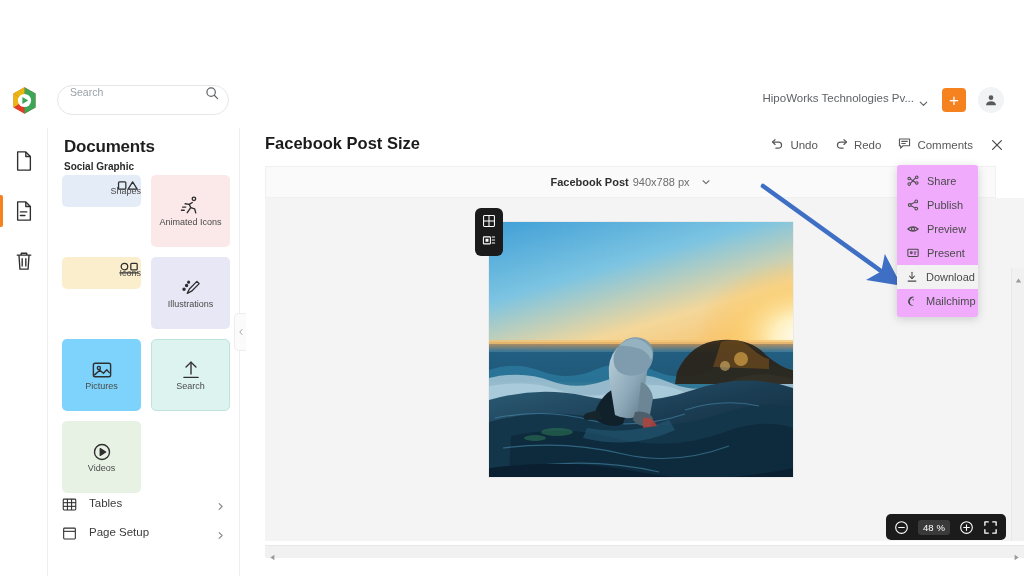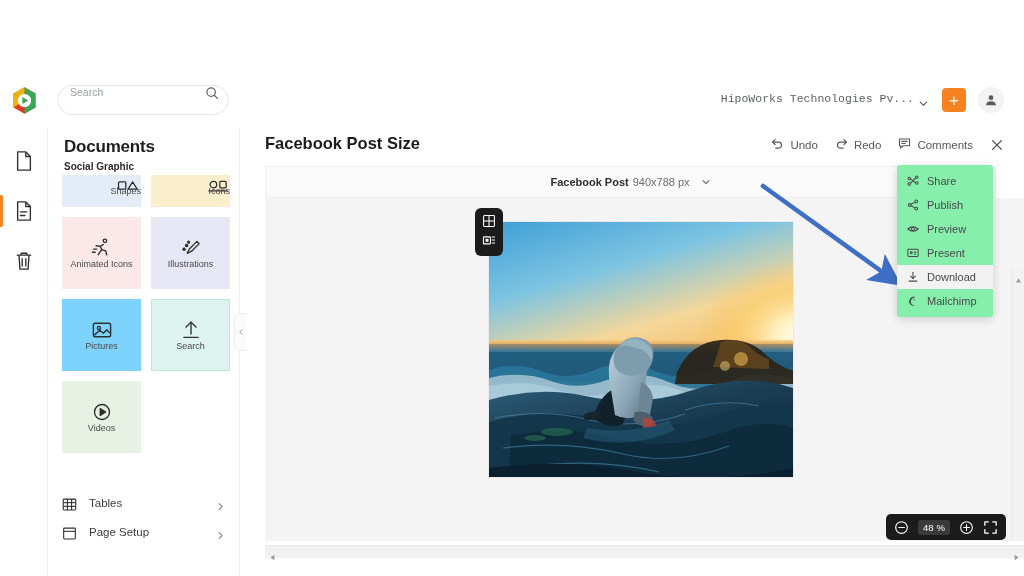--- a/index.html
+++ b/index.html
@@ -26,21 +26,21 @@
   }
   .searchbox input {
     border: 0; outline: 0; flex: 1; font-size: 10.5px; color: #3a3a3a;
     font-family: "Liberation Sans", sans-serif; background: transparent;
   }
   .searchbox input::placeholder { color: #9aa0a6; }
   .search-icon { width: 14px; height: 14px; flex: none; }
 
   .org-name {
     position: absolute; right: 110px; top: 92px;
-    font-size: 11.5px; color: #5f6368; white-space: nowrap; font-family: Liberation Mono, monospace;
+    font-size: 11.5px; color: #5f6368; white-space: nowrap;
   }
   .org-caret { position: absolute; right: 95px; top: 95px; width: 11px; height: 11px; }
   .plus-btn {
     position: absolute; right: 58px; top: 88px; width: 24px; height: 24px;
     background: #f5821f; border-radius: 4px; color: #fff;
     display: flex; align-items: center; justify-content: center;
     font-size: 17px; line-height: 1; font-weight: 400; cursor: pointer;
   }
   .avatar-btn {
     position: absolute; right: 20px; top: 87px; width: 26px; height: 26px;
@@ -73,21 +73,21 @@
   }
   .panel-sub {
     position: absolute; left: 16px; top: 33px;
     font-size: 10px; font-weight: bold; color: #2b2b2b;
   }
   .cards {
     position: absolute; left: 14px; top: 47px; width: 168px;
     display: flex; flex-wrap: wrap; gap: 10px 10px;
   }
   .card {
-    width: 79px; height: 63px; border-radius: 0;
+    width: 79px; height: 63px; border-radius: 5px;
     display: flex; flex-direction: column; align-items: center; justify-content: center;
     cursor: pointer; gap: 1px;
   }
   .card.tall { height: 72px; }
   .card-label { font-size: 9px; color: #4a4a4a; text-align: center; line-height: 1.1; }
   .card svg { display: block; }
   .card-clipped { height: 32px; align-items: flex-end; padding-bottom: 6px; overflow: hidden; }
   .card-clipped .clip-ico { margin-bottom: -14px; }
 
   .list-row {
@@ -166,22 +166,22 @@
   }
   .zoom-ctrl .zbtn { width: 15px; height: 15px; cursor: pointer; }
   .zoom-val {
     background: #3a3a3a; border-radius: 3px; padding: 2px 5px;
     display: flex; align-items: center; gap: 3px;
   }
   .zoom-val span { font-size: 9.5px; color: #fff; }
 
   
   .menu {
-    position: absolute; left: 897px; top: 165px; width: 96px;
-    background: #86efac; border-radius: 3px;
+    position: absolute; left: 897px; top: 165px; width: 81px;
+    background: #f0abfc; border-radius: 3px;
     box-shadow: 0 2px 10px rgba(0,0,0,.17); z-index: 20; padding: 4px 0; text-align: center;
   }
   .menu-item {
     display: flex; align-items: center; height: 24px; padding: 0 9px;
     font-size: 11px; color: #4a4a4a; cursor: pointer; gap: 8px;
   }
   .menu-item.hl { background: #f2f2f2; }
   .menu-item .mi-ico { width: 13px; display: flex; align-items: center; justify-content: center; }
 
   .arrow-anno { position: absolute; left: 755px; top: 176px; z-index: 15; pointer-events: none; }
@@ -266,42 +266,42 @@
       <div class="card card-clipped" style="background:#e3ecf7">
         <span class="clip-ico">
           <svg viewBox="0 0 26 22" width="24" height="20" fill="none" stroke="#2f2f2f" stroke-width="1.4">
             <rect x="1.5" y="2" width="8" height="8" rx="1"></rect>
             <path d="M17 2 l5 8 h-10 Z" stroke-linejoin="round"></path>
           </svg>
         </span>
         <span class="card-label">Shapes</span>
       </div>
 
+      <div class="card tall" style="background:#fbe8e8">
+        <span>
+          <svg viewBox="0 0 24 24" width="22" height="22" fill="none" stroke="#2f2f2f" stroke-width="1.5" stroke-linecap="round" stroke-linejoin="round">
+            <circle cx="15.2" cy="4.2" r="1.9"></circle>
+            <path d="M13.4 8.2 l-3.3 2.1 1.6 3.4 -3.8 5.6"></path>
+            <path d="M11.7 13.7 l4.3 1.4 1.2 4.4"></path>
+            <path d="M10.1 10.3 L5.6 9.6"></path>
+            <path d="M2.8 13.2 h3.4 M1.6 16.6 h3.0"></path>
+          </svg>
+        </span>
+        <span class="card-label">Animated Icons</span>
+      </div>
+
       <div class="card card-clipped" style="background:#fbeecd">
         <span class="clip-ico">
           <svg viewBox="0 0 26 22" width="24" height="20" fill="none" stroke="#2f2f2f" stroke-width="1.4">
             <circle cx="8" cy="5" r="3.6"></circle>
               <rect x="15" y="1.6" width="7" height="7" rx="1"></rect>
             <line x1="3" y1="12" x2="23" y2="12" stroke-linecap="round"></line>
           </svg>
         </span>
         <span class="card-label">Icons</span>
-      </div>
-
-      <div class="card tall" style="background:#fbe8e8">
-        <span>
-          <svg viewBox="0 0 24 24" width="22" height="22" fill="none" stroke="#2f2f2f" stroke-width="1.5" stroke-linecap="round" stroke-linejoin="round">
-            <circle cx="15.2" cy="4.2" r="1.9"></circle>
-            <path d="M13.4 8.2 l-3.3 2.1 1.6 3.4 -3.8 5.6"></path>
-            <path d="M11.7 13.7 l4.3 1.4 1.2 4.4"></path>
-            <path d="M10.1 10.3 L5.6 9.6"></path>
-            <path d="M2.8 13.2 h3.4 M1.6 16.6 h3.0"></path>
-          </svg>
-        </span>
-        <span class="card-label">Animated Icons</span>
       </div>
 
       <div class="card tall" style="background:#e8e7f5">
         <span>
           <svg viewBox="0 0 24 24" width="22" height="22" fill="none" stroke="#2f2f2f" stroke-width="1.6" stroke-linecap="round" stroke-linejoin="round">
             <path d="M19.6 4.4 L10.2 13.8 L7.6 19.2 L13 16.6 L22.4 7.2 Z" transform="scale(0.88) translate(1.4,1)"></path>
             <circle cx="7.2" cy="9.2" r="1.1" fill="#2f2f2f"></circle>
             <circle cx="4.4" cy="13.4" r="1.1" fill="#2f2f2f"></circle>
             <circle cx="9.4" cy="5.6" r="0.9" fill="#2f2f2f"></circle>
           </svg>

